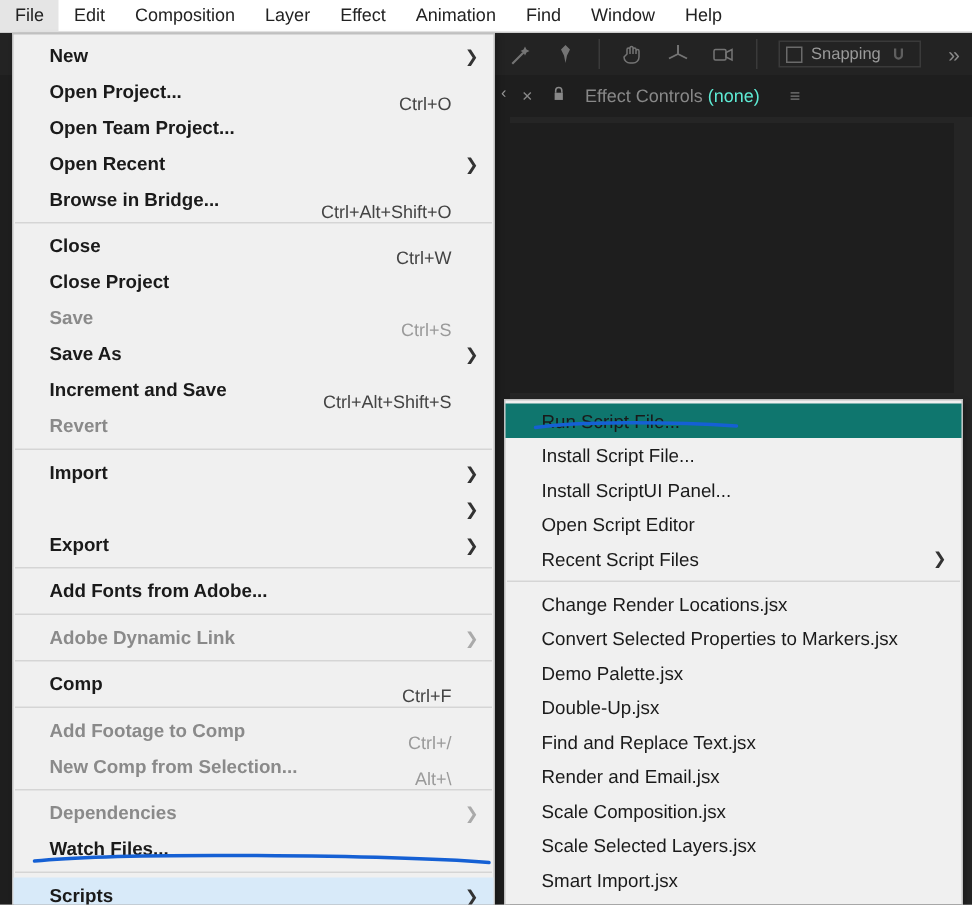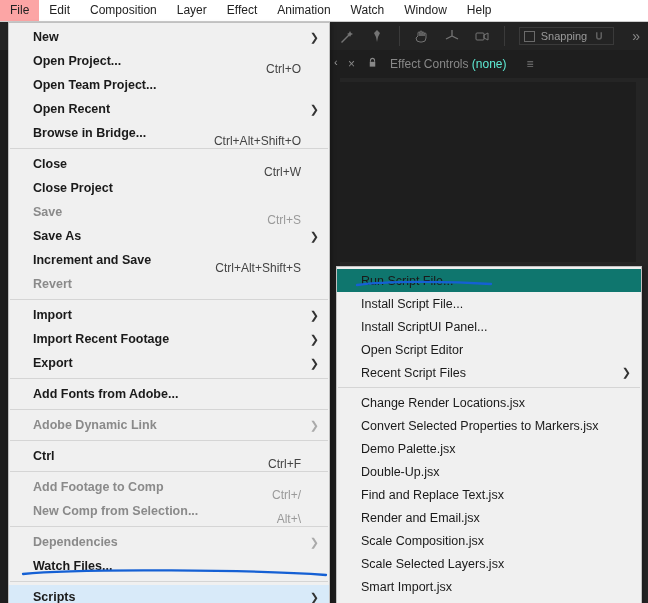--- a/index.html
+++ b/index.html
@@ -1,21 +1,21 @@
 <!DOCTYPE html>
 <html><head>
 <meta charset="utf-8">
 <style>
   * { box-sizing: border-box; margin: 0; padding: 0; font-family: "Segoe UI", Arial, sans-serif; }
   body { width: 648px; height: 603px; background: #fff; overflow: hidden; position: relative; }
 
   
   .menubar { display: flex; height: 22px; background: #fff; border-bottom: 1px solid #ccc; font-size: 12px; color: #222; }
   .menubar .mitem { padding: 3px 10px; cursor: default; }
-  .menubar .mitem.active { background: #fca5a5; }
+  .menubar .mitem.active { background: #e5e5e5; }
 
   
   .app-bg { position: absolute; top: 22px; left: 0; right: 0; bottom: 0; background: #1e1e1e; }
   .toolbar { position: absolute; top: 22px; left: 0; right: 0; height: 28px; background: #232323; display: flex; align-items: center; justify-content: flex-end; gap: 14px; padding-right: 8px; }
   .toolbar svg { opacity: .6; }
   .tool-sep { width: 1px; height: 20px; background: #3a3a3a; }
   .snap-box { display: flex; align-items: flex-end; gap: 6px; border: 1px solid #3a3a3a; padding: 2px 8px 2px 4px; color: #9a9a9a; font-size: 11px; }
   .snap-check { width: 11px; height: 11px; border: 1px solid #6a6a6a; }
   .toolbar .chev { color: #8a8a8a; font-size: 14px; padding-left: 4px; }
   .panel-tabs { position: absolute; top: 50px; left: 340px; right: 0; height: 28px; background: #1e1e1e; display: flex; align-items: center; gap: 12px; color: #888; font-size: 12px; padding-left: 8px; }
@@ -52,21 +52,21 @@
 </head>
 <body>
 
 <div class="menubar">
   <div class="mitem active">File</div>
   <div class="mitem">Edit</div>
   <div class="mitem">Composition</div>
   <div class="mitem">Layer</div>
   <div class="mitem">Effect</div>
   <div class="mitem">Animation</div>
-  <div class="mitem">Watch</div>
+  <div class="mitem">Find</div>
   <div class="mitem">Window</div>
   <div class="mitem">Help</div>
 </div>
 
 <div class="app-bg"></div>
 
 <div class="toolbar">
   <svg width="16" height="16" viewBox="0 0 16 16">
       <path d="M3 13 L8 8 L10 10 L5 15 Z M9 7 L12 4 L13 5 L10 8 Z" fill="#aaa"></path>
     </svg>
@@ -160,39 +160,38 @@
     </div>
     <div class="row disabled">
       <span class="lbl">Revert</span>
     </div>
     <div class="sep"></div>
     <div class="row">
       <span class="lbl">Import</span>
       <span class="arrow">❯</span>
     </div>
     <div class="row">
-      <span class="lbl">Import Recent Footage</span>
       <span class="arrow">❯</span>
     </div>
     <div class="row">
       <span class="lbl">Export</span>
       <span class="arrow">❯</span>
     </div>
     <div class="sep"></div>
     <div class="row">
       <span class="lbl">Add Fonts from Adobe...</span>
     </div>
     <div class="sep"></div>
     <div class="row disabled">
       <span class="lbl">Adobe Dynamic Link</span>
       <span class="arrow">❯</span>
     </div>
     <div class="sep"></div>
     <div class="row">
-      <span class="lbl">Ctrl</span>
+      <span class="lbl">Comp</span>
       <span class="sc">Ctrl+F</span>
     </div>
     <div class="sep"></div>
     <div class="row disabled">
       <span class="lbl">Add Footage to Comp</span>
       <span class="sc">Ctrl+/</span>
     </div>
     <div class="row disabled">
       <span class="lbl">New Comp from Selection...</span>
       <span class="sc">Alt+\</span>

